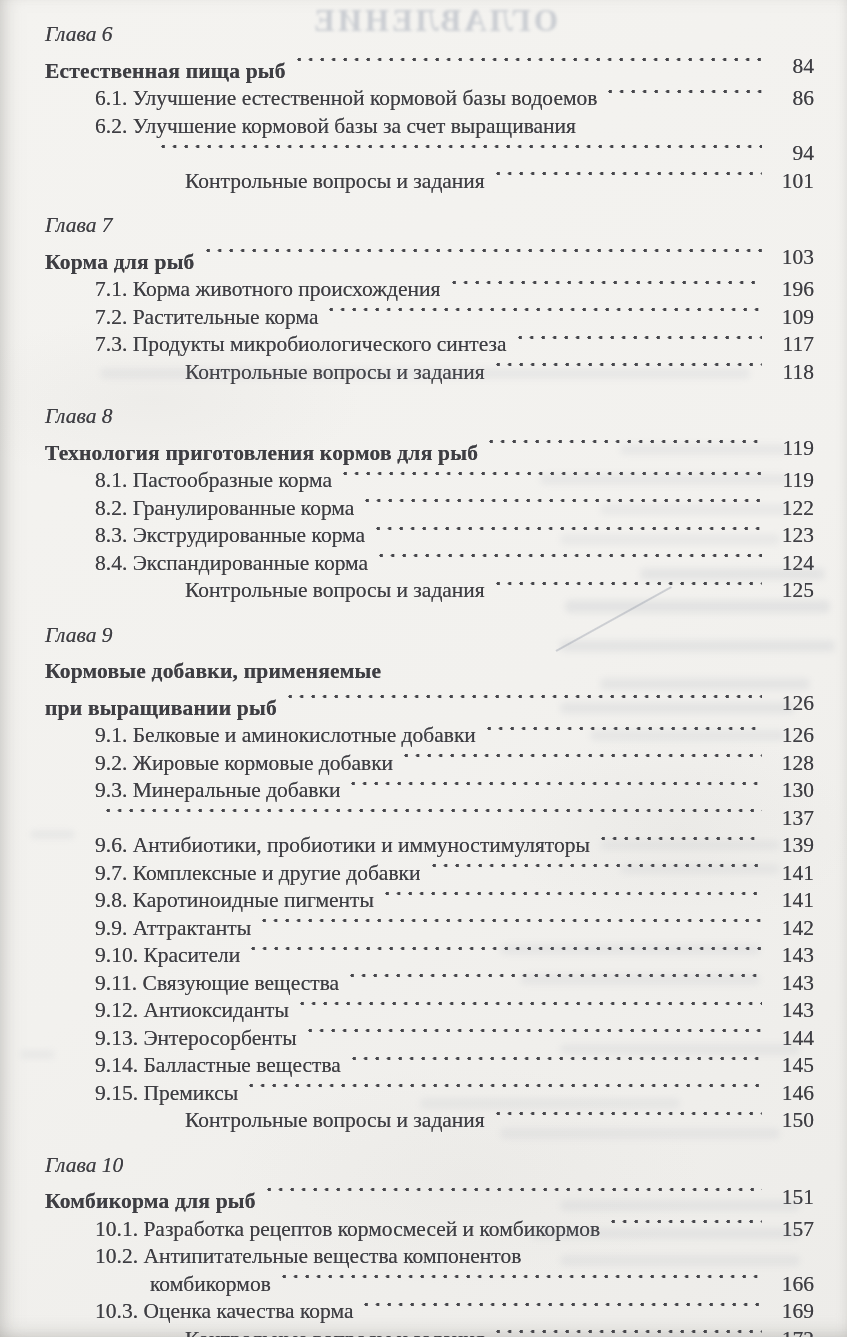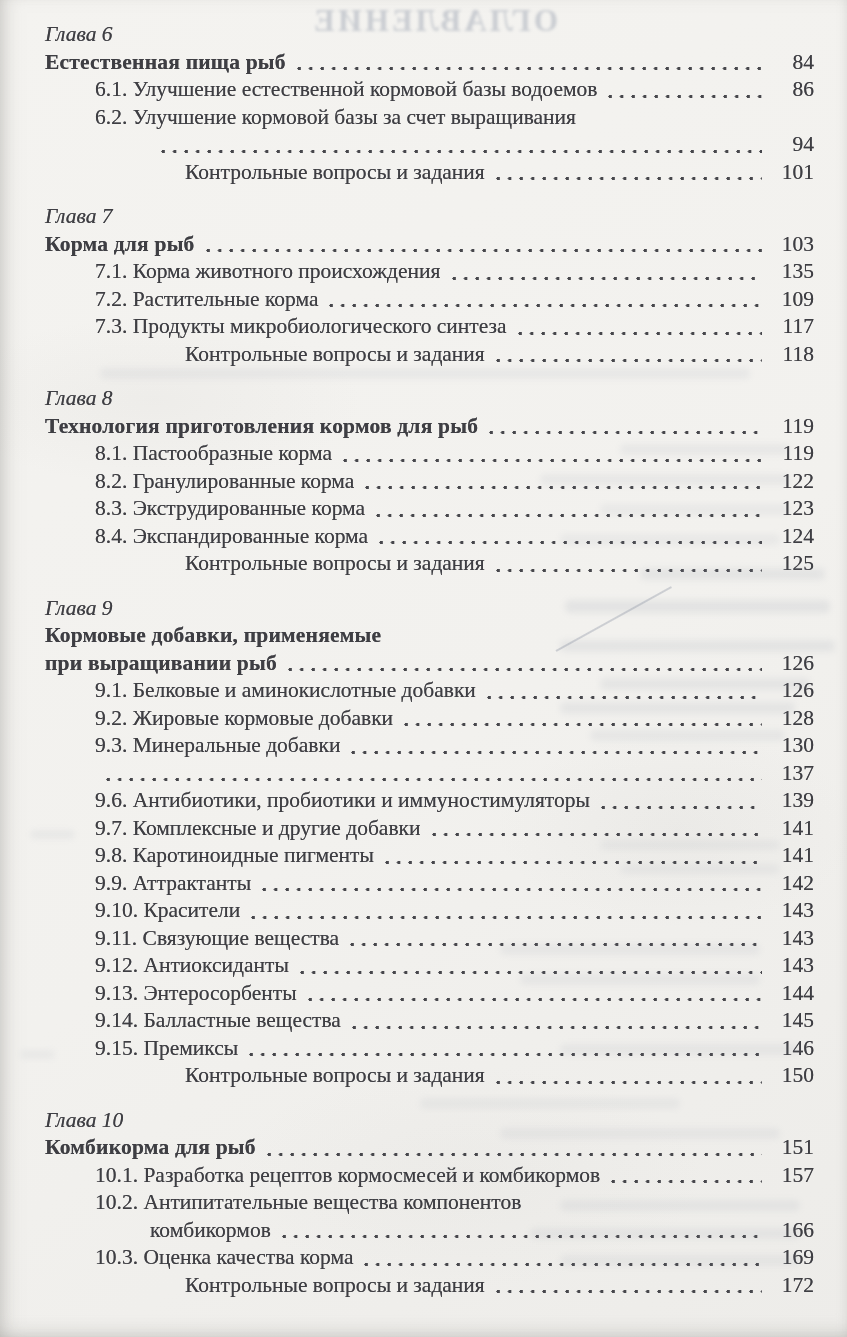--- a/index.html
+++ b/index.html
@@ -34,32 +34,32 @@
     position: absolute;
     left: 45px;
     right: 33px;
     top: 21px;
   }
   .chapter { margin-top: 17px; }
   .chapter:first-child { margin-top: 0; }
 
   .toc-row {
     display: flex;
-    align-items: flex-end;
+    align-items: center;
     font-size: 21.5px;
     line-height: 27.5px;
     text-shadow: 0 0 0.5px rgba(62,62,67,0.75);
   }
   .indent-0 { padding-left: 0; }
   .indent-1 { padding-left: 50px; }
   .indent-2 { padding-left: 105px; }
   .indent-3 { padding-left: 140px; }
 
   .chapter-label-row { font-style: italic; }
-  .title-row .row-text { font-weight: bold; letter-spacing: 0.2px; }
+  .title-row .row-text { font-weight: bold; letter-spacing: 0.2px; margin-top: 9px; }
 
   .row-text { white-space: nowrap; }
 
   .leader {
     flex: 1 1 auto;
     min-width: 18px;
     position: relative;
     margin: 0 4px 0 9px;
   }
   .leader::after {
@@ -154,21 +154,21 @@
           <span class="row-text">Глава 7</span>
         </div>
         <div class="toc-row indent-0 title-row">
           <span class="row-text">Корма для рыб</span>
           <span class="leader"></span>
           <span class="page-num">103</span>
         </div>
         <div class="toc-row indent-1 entry-row">
           <span class="row-text">7.1. Корма животного происхождения</span>
           <span class="leader"></span>
-          <span class="page-num">135</span>
+          <span class="page-num">196</span>
         </div>
         <div class="toc-row indent-1 entry-row">
           <span class="row-text">7.2. Растительные корма</span>
           <span class="leader"></span>
           <span class="page-num">109</span>
         </div>
         <div class="toc-row indent-1 entry-row">
           <span class="row-text">7.3. Продукты микробиологического синтеза</span>
           <span class="leader"></span>
           <span class="page-num">117</span>

